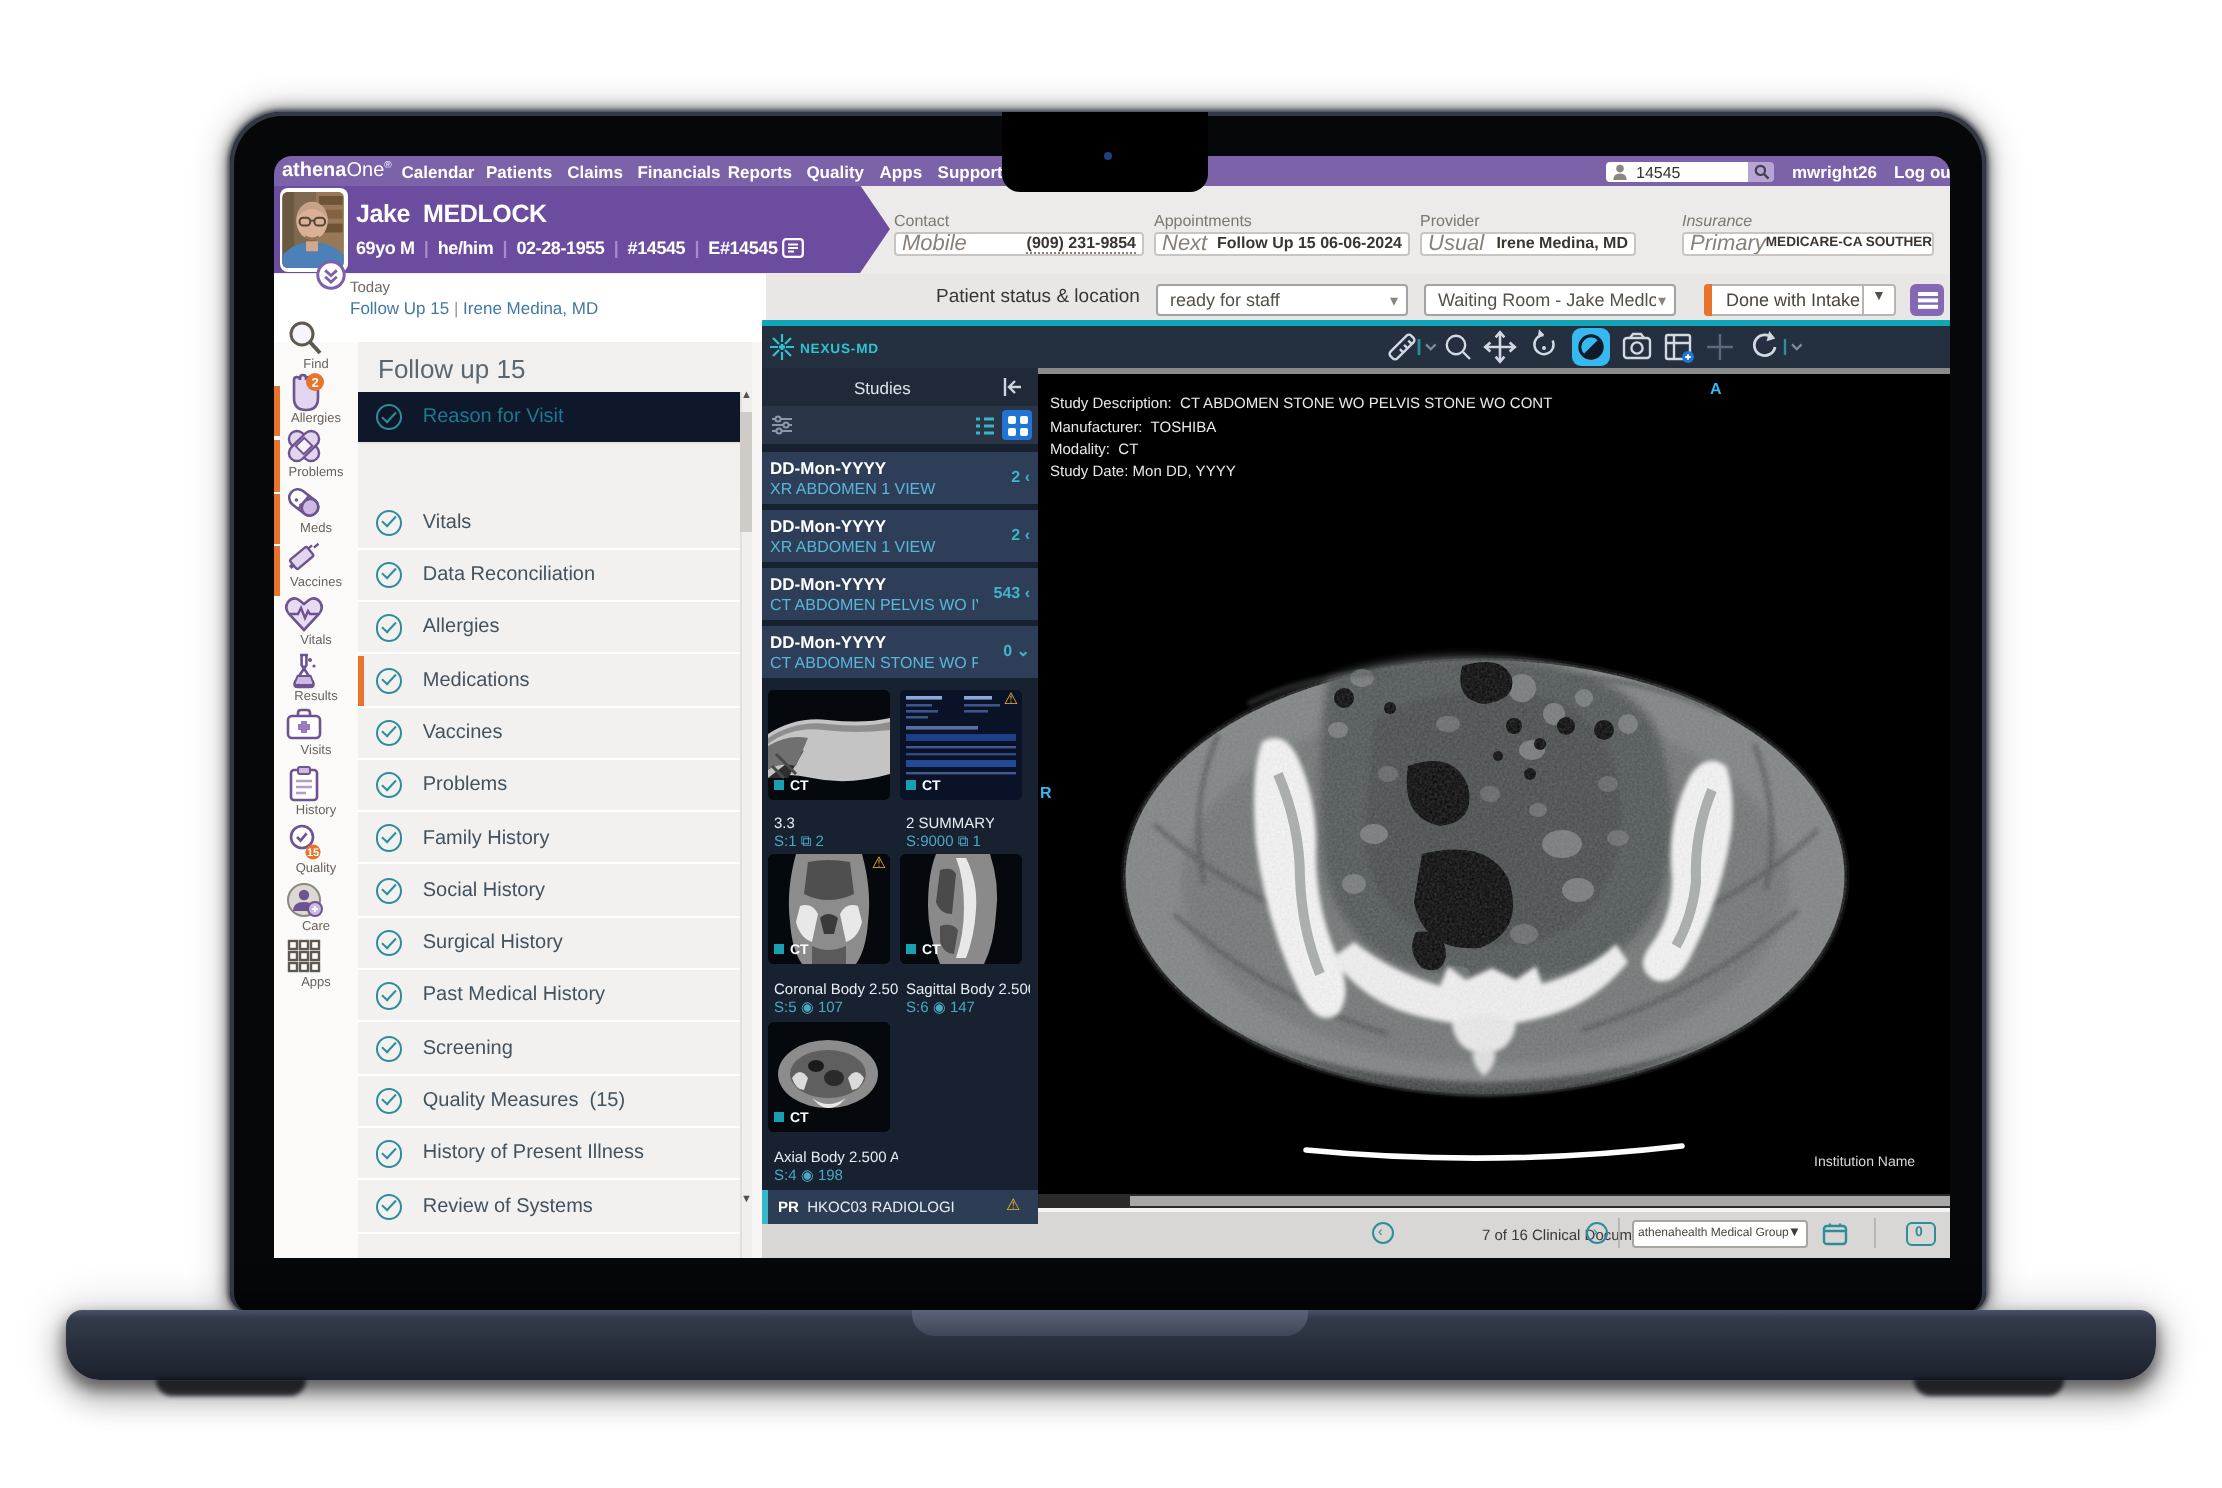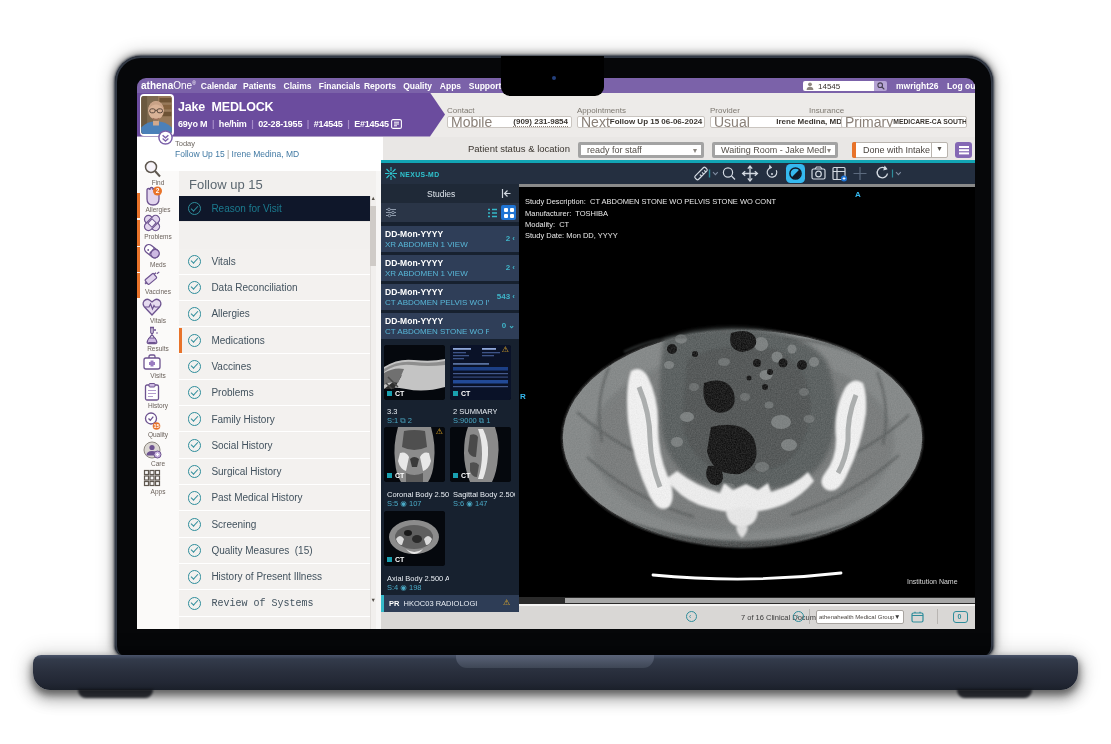--- a/index.html
+++ b/index.html
@@ -26,23 +26,23 @@
   #cam{position:absolute;left:552px;top:76px;width:4px;height:4px;border-radius:50%;background:#24407c;}
   #screen{position:absolute;left:137px;top:78px;width:838px;height:551px;overflow:hidden;
         border-radius:9px 9px 0 0;background:#000;}
   
   #screen .t{position:absolute;white-space:nowrap;}
   .mi{top:3.2px;font-size:8.5px;font-weight:bold;color:#fff;}
   .fl{top:28px;font-size:8px;color:#7d7870;}
   .fb{top:38px;height:11.5px;background:#fff;border:1px solid #cac5c0;border-radius:2px;
       box-sizing:border-box;display:flex;align-items:center;justify-content:space-between;
       padding:0 3px;overflow:hidden;}
-  .fk{font-size:14px;color:#8a8078;}
+  .fk{font-size:11px;color:#8a8078;font-style:italic;}
   .fv{font-size:8px;color:#3a3530;font-weight:bold;white-space:nowrap;}
-  .sel{background:#fff;border:3px solid #a3a3a3;border-radius:2px;box-sizing:border-box;
+  .sel{background:#fff;border:1px solid #a3a3a3;border-radius:2px;box-sizing:border-box;
        display:flex;align-items:center;}
   .sel span{font-size:9px;color:#55504a;padding-left:6px;overflow:hidden;white-space:nowrap;flex:1;}
   .sel:after{content:"\25BE";font-size:8px;color:#8a857f;padding:0 4px 0 1px;}
   .rl{width:42px;text-align:center;font-size:6.5px;color:#6b625c;left:0;}
   
   .row{position:absolute;left:42px;width:191px;height:24.8px;background:#f3f1ef;border-bottom:1.5px solid #fff;
        display:flex;align-items:center;}
   .row .ck{width:13.4px;height:13.4px;border:1.7px solid #2e8d9b;border-radius:50%;box-sizing:border-box;
        margin-left:9px;position:relative;flex:none;}
   .row .ck:after{content:"";position:absolute;left:2.2px;top:2.6px;width:5.5px;height:2.8px;
@@ -125,25 +125,25 @@
 <div class="abs fb" style="left:310px;width:125px;">
       <span class="fk">Mobile</span>
       <span class="fv" style="border-bottom:1px dotted #8a8078;">(909) 231-9854</span>
     </div>
 <div class="t fl" style="left:440px;">Appointments</div>
 <div class="abs fb" style="left:440px;width:128px;">
       <span class="fk">Next</span>
       <span class="fv">Follow Up 15 06-06-2024</span>
     </div>
 <div class="t fl" style="left:573px;">Provider</div>
-<div class="abs fb" style="left:573px;width:136px;">
+<div class="abs fb" style="left:573px;width:108px;">
       <span class="fk">Usual</span>
       <span class="fv">Irene Medina, MD</span>
     </div>
-<div class="t fl" style="left:672px;">Insurance</div>
+<div class="t fl" style="left:704px;font-style:italic;">Insurance</div>
 <div class="abs fb" style="left:704px;width:126px;">
       <span class="fk">Primary</span>
       <span class="fv" style="font-size:6.8px;">MEDICARE-CA SOUTHERN (…</span>
     </div>
 
 <div class="abs" style="left:0;top:58.5px;width:246px;height:34.5px;background:#ffffff;"></div>
 <div class="abs" style="left:246px;top:58.5px;width:592px;height:23.5px;background:#e9e7e5;"></div>
 <svg class="abs" style="left:21px;top:51.5px;" width="15" height="15" viewBox="0 0 15 15">
   <circle cx="7.5" cy="7.5" r="6.6" fill="#fff" stroke="#7c62aa" stroke-width="1.5"></circle>
   <path d="M4.6 5.2 L7.5 7.8 L10.4 5.2 M4.6 8.4 L7.5 11 L10.4 8.4" fill="none" stroke="#7c62aa" stroke-width="1.4"></path>
@@ -316,21 +316,21 @@
       <span class="lb">Screening</span>
     </div>
 <div class="row" style="top:460.2px;">
       <span class="ck"></span>
       <span class="lb">Quality Measures&nbsp; (15)</span>
     </div>
 <div class="row" style="top:486.5px;">
       <span class="ck"></span>
       <span class="lb">History of Present Illness</span>
     </div>
-<div class="row" style="top:512.8px;font-family:Liberation Mono, monospace;">
+<div class="row" style="top:512.8px;">
       <span class="ck"></span>
       <span class="lb">Review of Systems</span>
     </div>
 
 <div class="abs" style="left:233px;top:118.3px;width:6px;height:432.7px;background:#f1efed;border-left:1px solid #e2dfdc;box-sizing:border-box;"></div>
 <div class="abs" style="left:233px;top:128px;width:6px;height:60px;background:#cfcbc7;"></div>
 <div class="t" style="left:233.5px;top:117px;font-size:5.5px;color:#55504a;">▲</div>
 <div class="t" style="left:233.5px;top:519px;font-size:5.5px;color:#55504a;">▼</div>
 
 <div class="abs" style="left:239px;top:93px;width:5px;height:458px;background:#f7f6f5;"></div>

